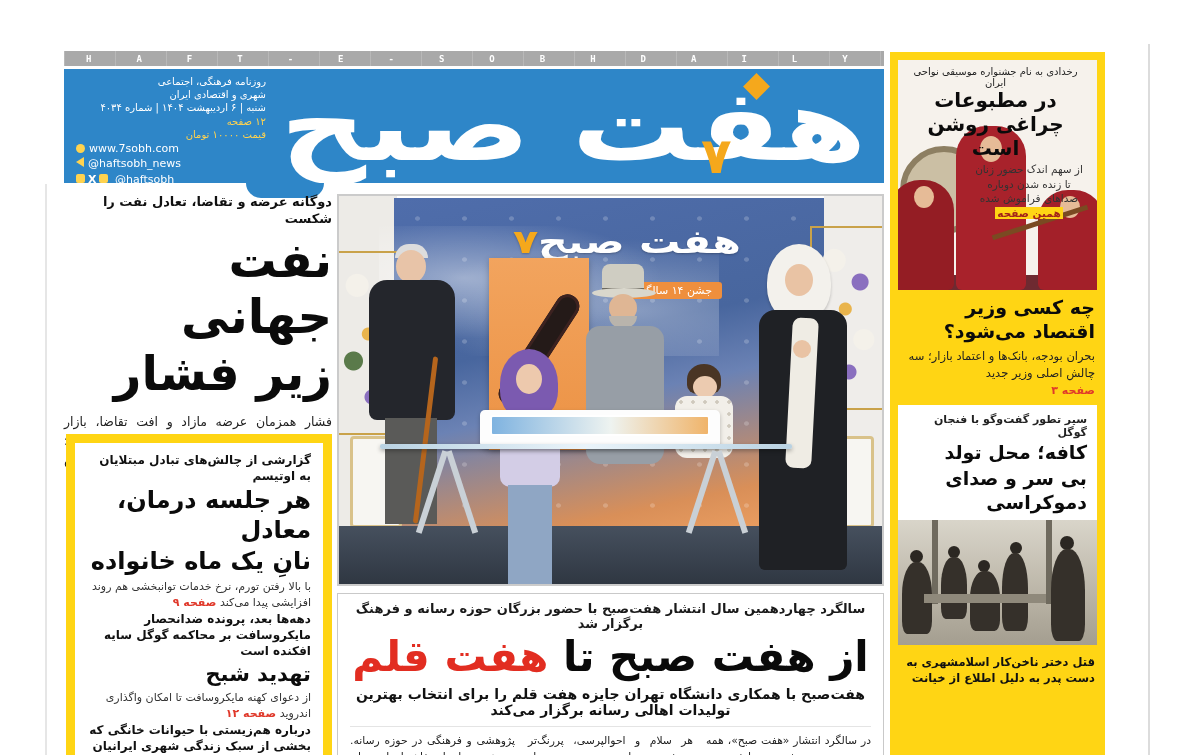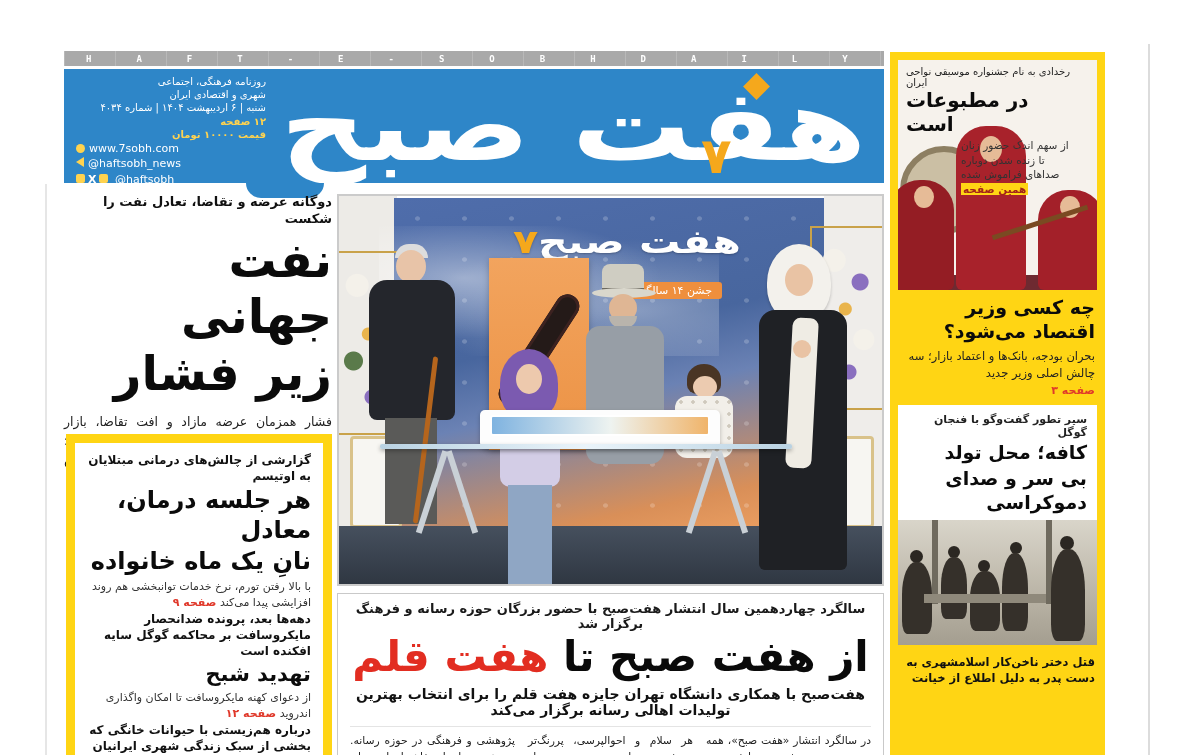--- a/index.html
+++ b/index.html
@@ -10,21 +10,21 @@
   
   .letters{position:absolute;left:64px;top:7px;width:820px;height:15px;background:#a9a9a9;
     background-image:repeating-linear-gradient(90deg,rgba(255,255,255,.18) 0 1px,transparent 1px 51px);
     color:#fff;display:flex;align-items:center;overflow:hidden;}
   .letters span{font:bold 9px "DejaVu Sans Mono",monospace;letter-spacing:45px;padding-left:22px;white-space:nowrap;}
   
   .mast{position:absolute;left:64px;top:25px;width:820px;height:114px;background:#2e86c8;}
   .mast-swash{position:absolute;left:246px;top:139px;width:78px;height:15px;background:#2e86c8;border-radius:0 0 45px 45px;}
   .mast-info{position:absolute;left:12px;top:6px;width:190px;color:#fff;font-size:10px;line-height:1.32;}
   .mast-info .fa{direction:rtl;text-align:right;}
-  .mast-info .yl{color:#ffd34f;font-weight:bold;}
+  .mast-info .yl{color:#ffd34f;font-weight:normal;}
   .mast-info .ltr{direction:ltr;text-align:left;font-size:11px;margin-top:1px;}
   .mini-ico{display:inline-block;width:9px;height:9px;border-radius:50%;background:#ffd34f;margin-right:4px;vertical-align:-1px;}
   .mini-tri{display:inline-block;width:0;height:0;border-top:5px solid transparent;border-bottom:5px solid transparent;border-right:8px solid #ffd34f;margin-right:4px;}
   .mini-sq{display:inline-block;width:9px;height:9px;border-radius:2px;background:#ffd34f;margin-right:3px;}
   .mini-x{color:#fff;font-weight:bold;margin-right:3px;}
   .mast-logo{position:absolute;left:205px;right:6px;top:0;bottom:0;display:flex;align-items:center;justify-content:center;}
   .mast-logo b{font-size:84px;color:#fff;transform:scale(1.42,1.18);white-space:nowrap;font-weight:bold;}
   .diamond{position:absolute;left:683px;top:8px;width:19px;height:19px;background:#f5a81c;transform:rotate(45deg);}
   .mast7{position:absolute;left:637px;top:62px;font-size:50px;font-weight:bold;color:#f5a81c;line-height:1;}
   
@@ -88,21 +88,21 @@
   .main-art .mk{font-size:13px;font-weight:bold;color:#1a1a1a;}
   .main-art .mh{font-size:42px;font-weight:bold;line-height:1.1;margin-top:3px;color:#0a0a0a;}
   .main-art .mh .hred{color:#e22d21;font-weight:bold;}
   .main-art .ms{font-size:14px;font-weight:bold;margin-top:6px;color:#111;}
   .cols{display:flex;gap:13px;direction:rtl;margin-top:8px;border-top:1px solid #e4e4e4;padding-top:6px;}
   .cols .c{flex:1;font-size:10.8px;line-height:1.5;text-align:justify;color:#222;}
   
   .colR{position:absolute;left:890px;top:8px;width:215px;height:739px;background:#ffd514;
         display:flex;flex-direction:column;box-sizing:border-box;}
   .music{margin:8px 8px 0;height:230px;background:#f6f2ec;position:relative;overflow:hidden;flex:none;}
-  .music-text{position:absolute;top:6px;right:24px;left:8px;text-align:left;z-index:5;}
+  .music-text{position:absolute;top:6px;right:12px;left:8px;text-align:center;z-index:5;}
   .music-text .k{font-size:10px;color:#222;}
   .music-text .h{font-size:20px;font-weight:bold;line-height:1.2;color:#0b0b0b;}
   .music-text .s{font-size:10.5px;line-height:1.4;color:#333;width:112px;margin-right:0;margin-left:auto;
                  margin-top:2px;}
   .hl{background:#ffd514;color:#a3231a;font-weight:bold;padding:0 2px;}
   .daf{position:absolute;left:2px;top:86px;width:76px;height:76px;border-radius:50%;background:#cbbfa4;
        border:6px solid #8d7f62;z-index:2;}
   .mfig{position:absolute;border-radius:30px 30px 6px 6px;z-index:3;}
   .mface{position:absolute;background:#e6bb97;border-radius:50%;}
   .tanbur{position:absolute;width:100px;height:5px;background:#7a4a22;transform:rotate(-18deg);z-index:4;}
@@ -167,21 +167,21 @@
     <div class="oil-h">
       <div>نفت جهانی</div>
       <div>زیر فشار</div>
     </div>
     <div class="oil-body">فشار همزمان عرضه مازاد و افت تقاضا، بازار جهانی نفت را با نوسانات شدید مواجه کرده است؛ تحلیلگران از چشم‌اندازی محتاطانه با احتمال کاهش بیشتر قیمت‌ها سخن می‌گویند</div>
     <div class="ref-line"><span class="red">صفحه ۳</span></div>
   </div>
 
   <div class="ybox" dir="rtl">
     <div>
-      <div class="k">گزارشی از چالش‌های درمانی مبتلایان به اوتیسم</div>
+      <div class="k">گزارشی از چالش‌های تبادل مبتلایان به اوتیسم</div>
       <div class="h1">هر جلسه درمان، معادل</div>
       <div class="h1">نانِ یک ماه خانواده</div>
       <div class="s"><span>با بالا رفتن تورم، نرخ خدمات توانبخشی هم روند افزایشی پیدا می‌کند</span> <span class="red">صفحه ۹</span></div>
     </div>
     <div>
       <div class="k">دهه‌ها بعد، پرونده ضدانحصار مایکروسافت بر محاکمه گوگل سایه افکنده است</div>
       <div class="h2">تهدید شبح</div>
       <div class="s"><span>از دعوای کهنه مایکروسافت تا امکان واگذاری اندروید</span> <span class="red">صفحه ۱۲</span></div>
     </div>
     <div>
@@ -274,20 +274,21 @@
       <div class="mfig" style="left:-8px;top:120px;width:64px;height:110px;background:#941d24;">
         <div class="mface" style="left:24px;top:6px;width:20px;height:22px;"></div>
       </div>
       <div class="mfig" style="left:140px;top:130px;width:66px;height:100px;background:#a32029;">
         <div class="mface" style="left:22px;top:6px;width:20px;height:22px;"></div>
       </div>
       <div class="tanbur" style="left:92px;top:160px;"></div>
       <div class="music-text" dir="rtl">
         <div class="k">رخدادی به نام جشنواره موسیقی نواحی ایران</div>
         <div class="h">در مطبوعات</div>
+        <div class="h">چراغی روشن</div>
         <div class="h">است</div>
         <div class="s"><span>از سهم اندک حضور زنان تا زنده شدن دوباره صداهای فراموش شده </span><span class="hl">همین صفحه</span></div>
       </div>
     </div>
 
     <div class="econ" dir="rtl">
       <div class="h">چه کسی وزیر اقتصاد می‌شود؟</div>
       <div class="s">بحران بودجه، بانک‌ها و اعتماد بازار؛ سه چالش اصلی وزیر جدید</div>
       <div class="r"><span class="red">صفحه ۳</span></div>
     </div>

